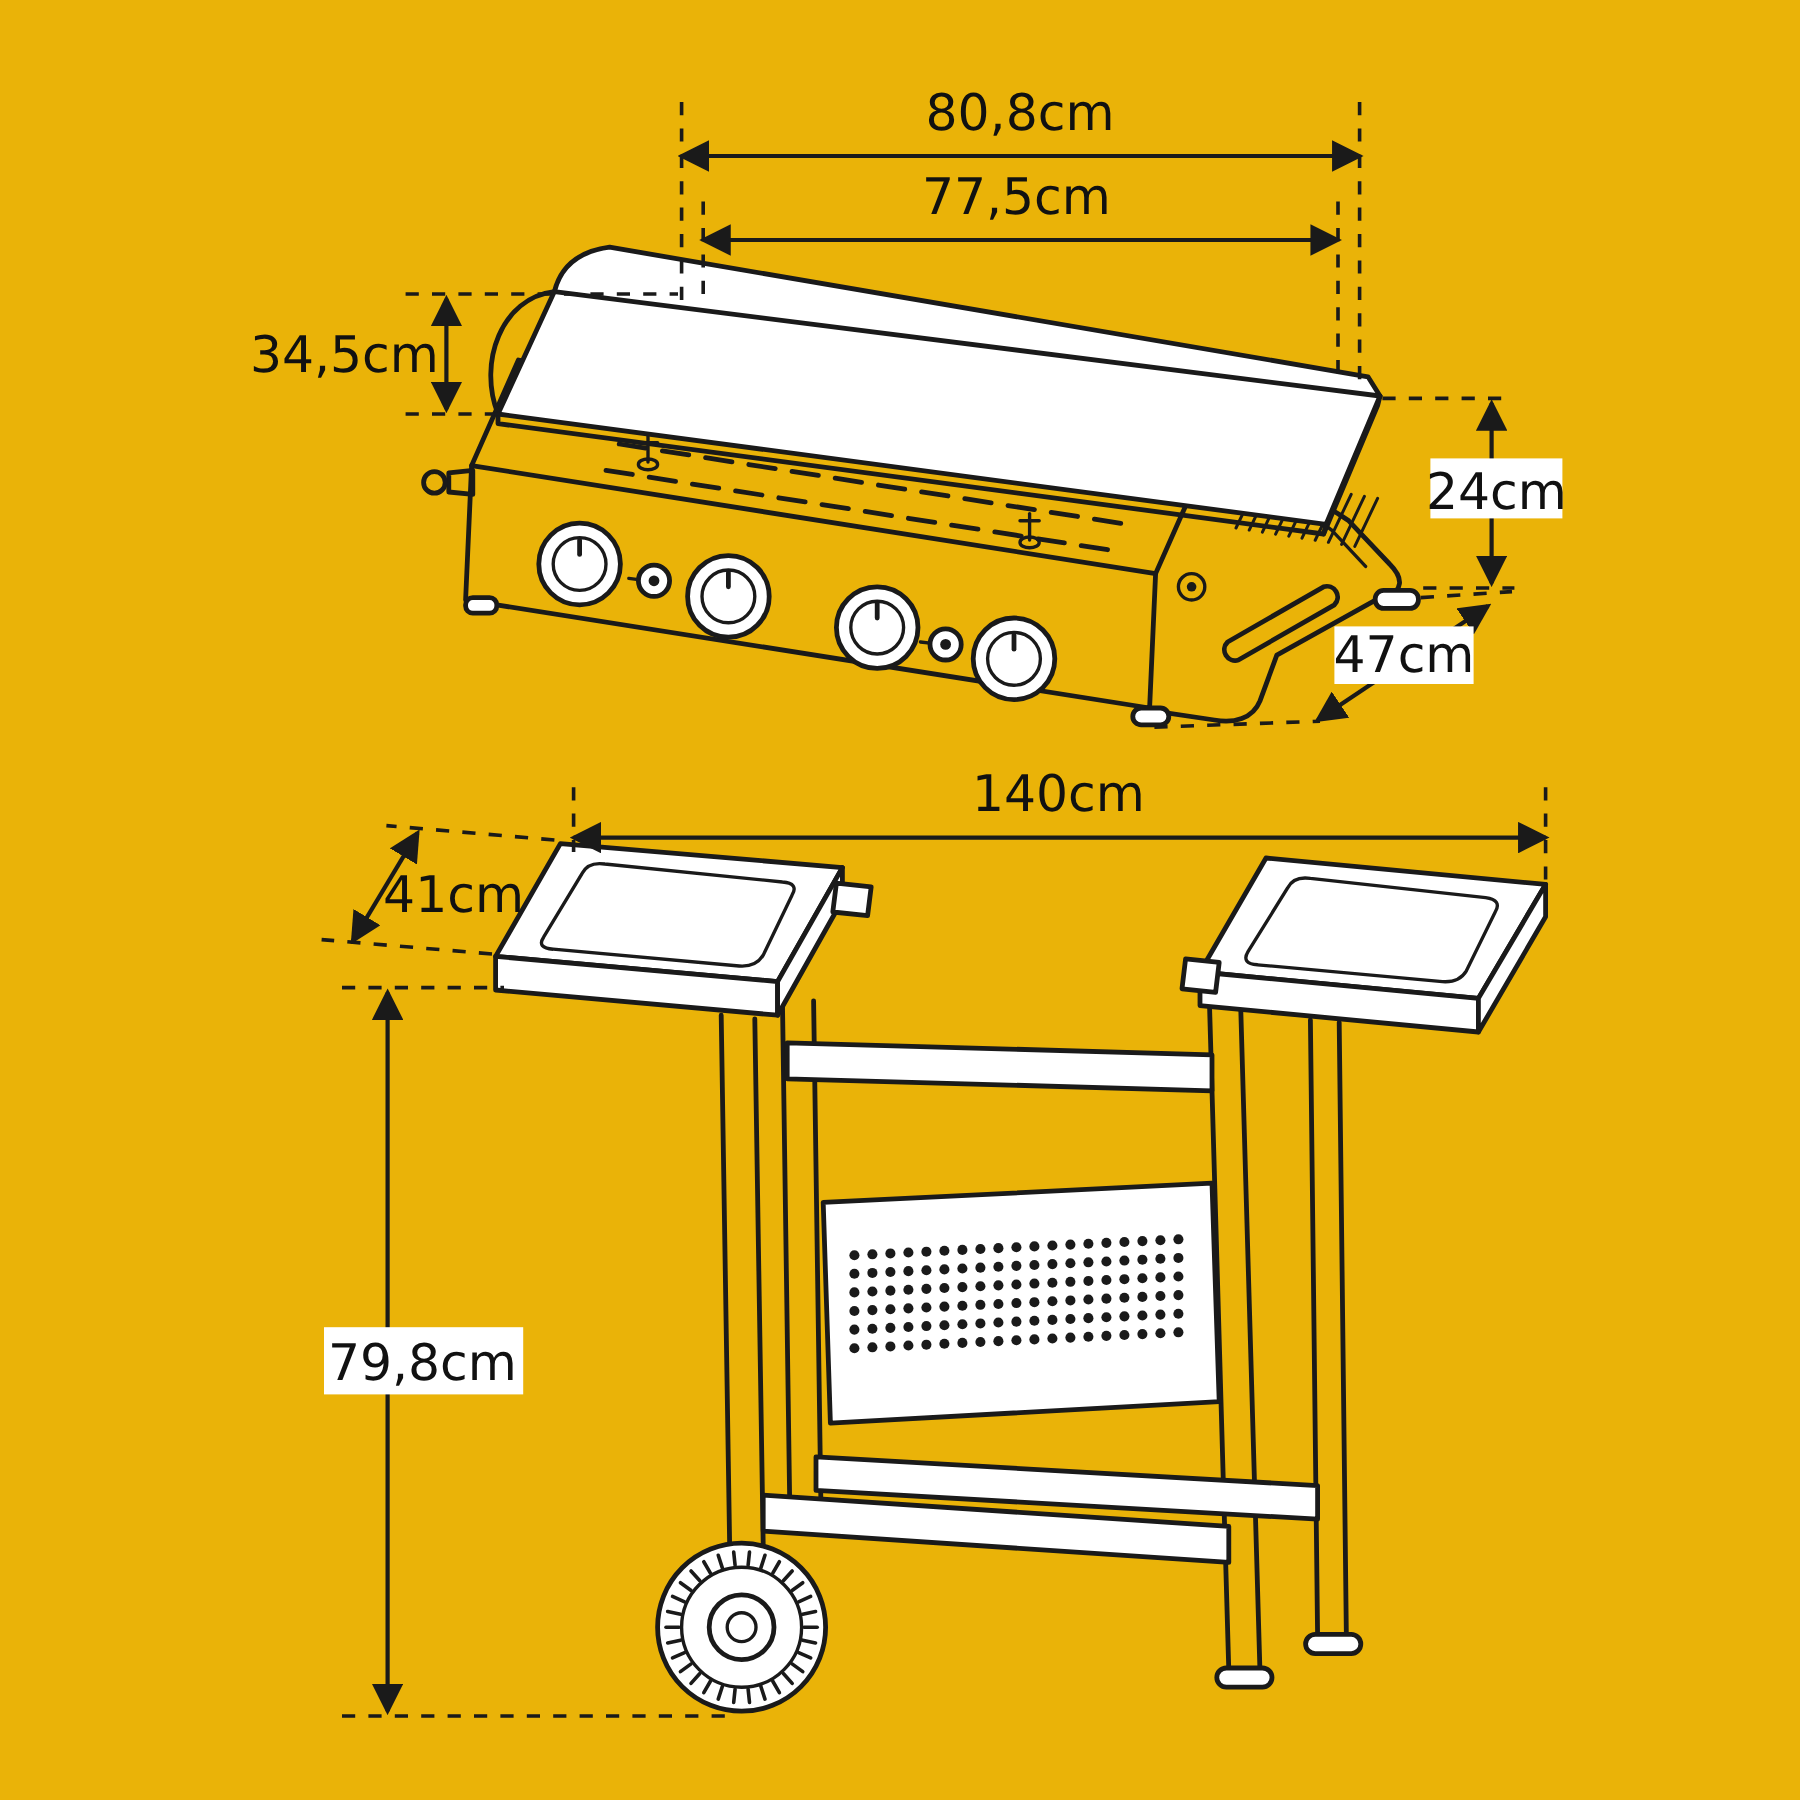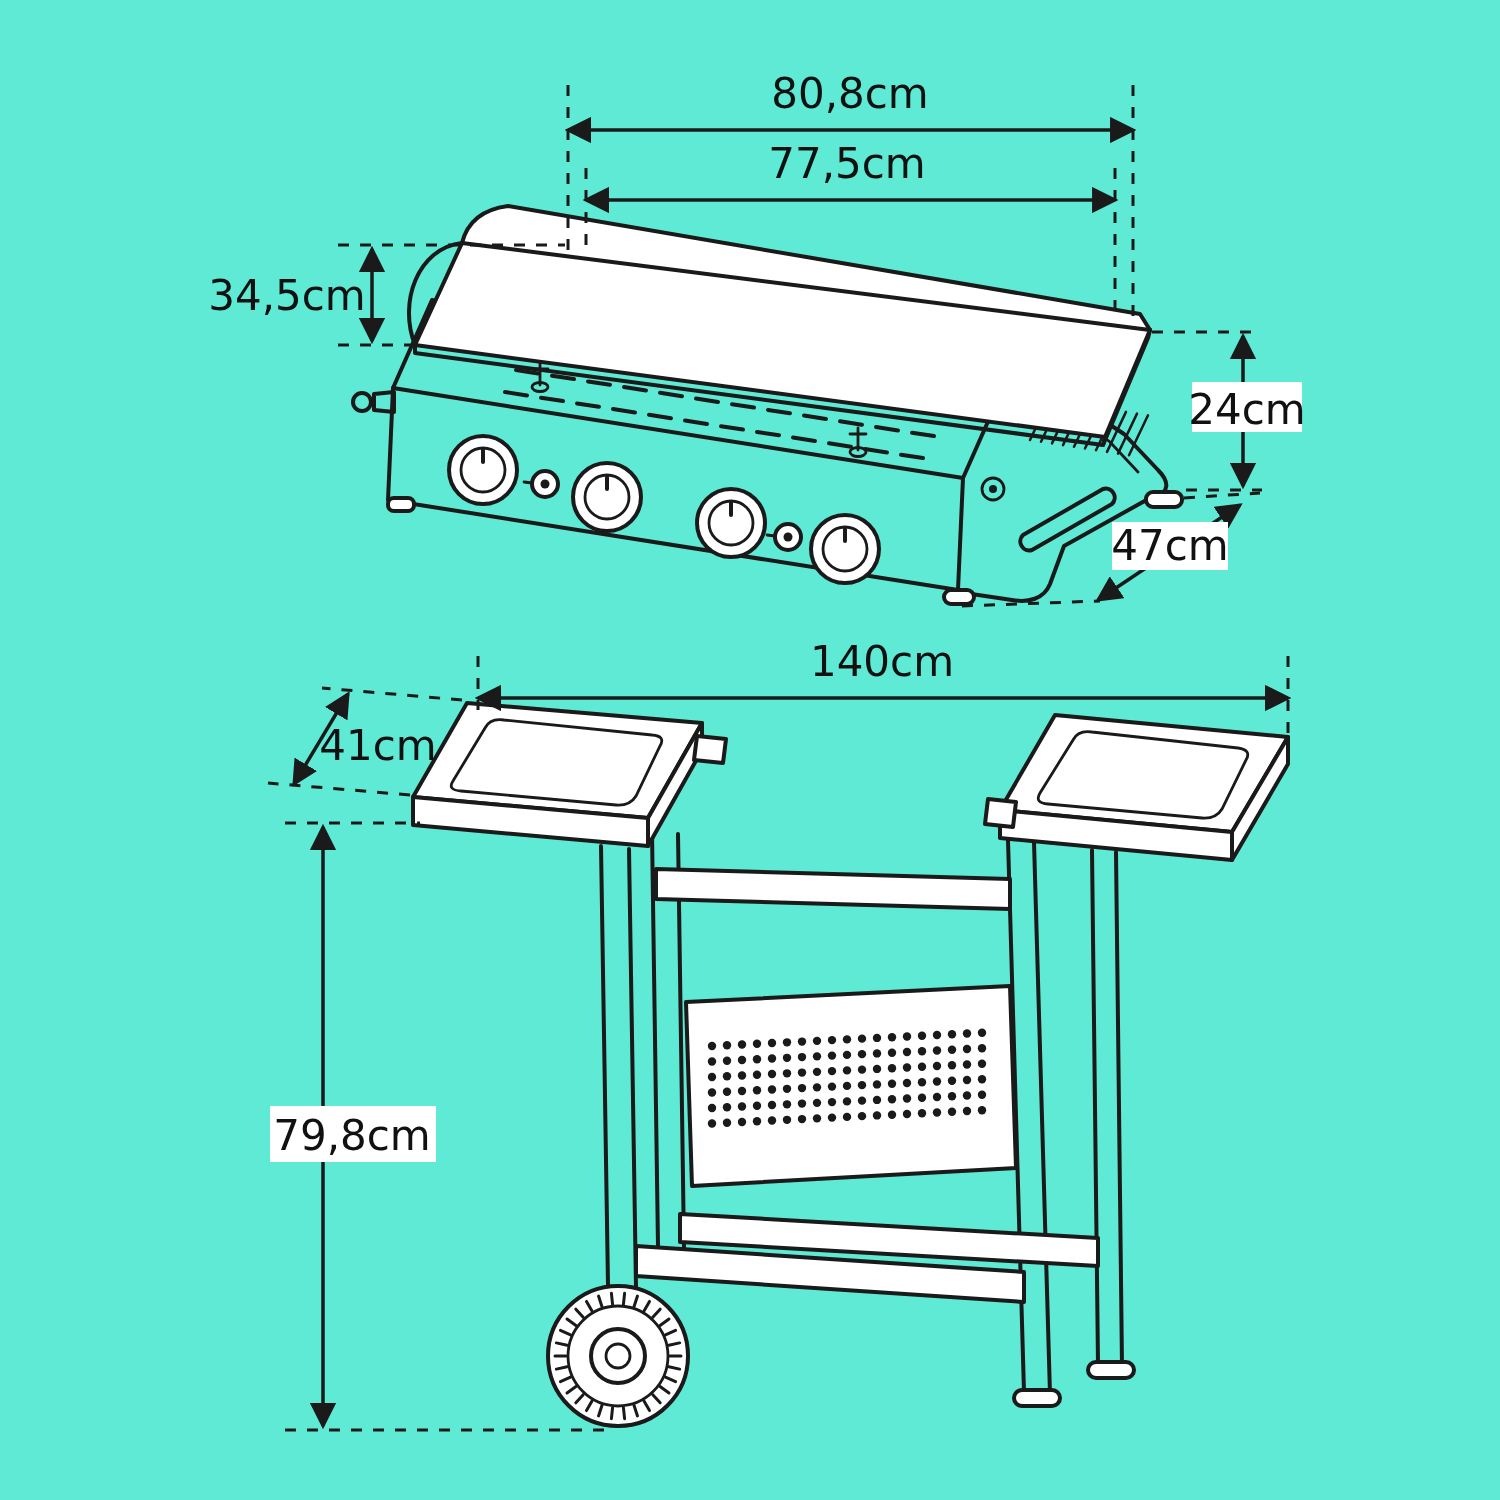--- a/index.html
+++ b/index.html
@@ -1,16 +1,16 @@
 <!DOCTYPE html>
 <html><head>
 <meta charset="utf-8">
 <style>
   html,body{margin:0;padding:0;background:#ffffff;}
-  .stage{position:relative;width:1500px;height:1500px;background:#5eead4;overflow:hidden;
+  .stage{position:relative;width:1500px;height:1500px;background:#eab308;overflow:hidden;
          font-family:"DejaVu Sans", sans-serif;}
   svg{display:block}
   .ln{fill:none;stroke:#1a1a1a;stroke-width:4;stroke-linecap:round;stroke-linejoin:round}
   .lnw{fill:#ffffff;stroke:#1a1a1a;stroke-width:4;stroke-linecap:round;stroke-linejoin:round}
   .thin{fill:none;stroke:#1a1a1a;stroke-width:2.8;stroke-linecap:round}
   .dash{fill:none;stroke:#1a1a1a;stroke-width:3;stroke-dasharray:11 11;stroke-linecap:butt}
   .dim{fill:none;stroke:#1a1a1a;stroke-width:3.5;stroke-linecap:butt}
   .dimtxt{font-family:"DejaVu Sans",sans-serif;font-size:42px;fill:#111111;text-anchor:middle}
   .mask{fill:#ffffff;stroke:none}
 </style>

